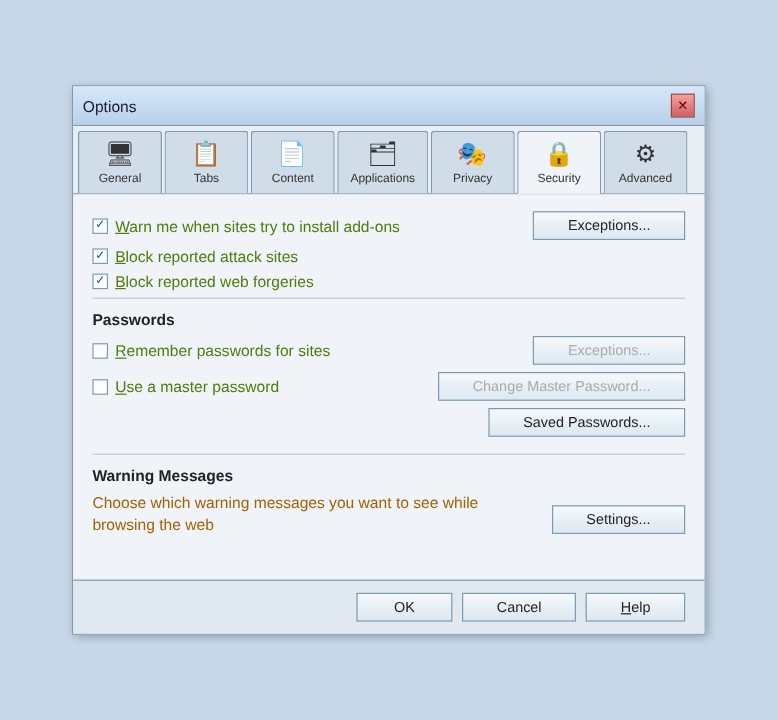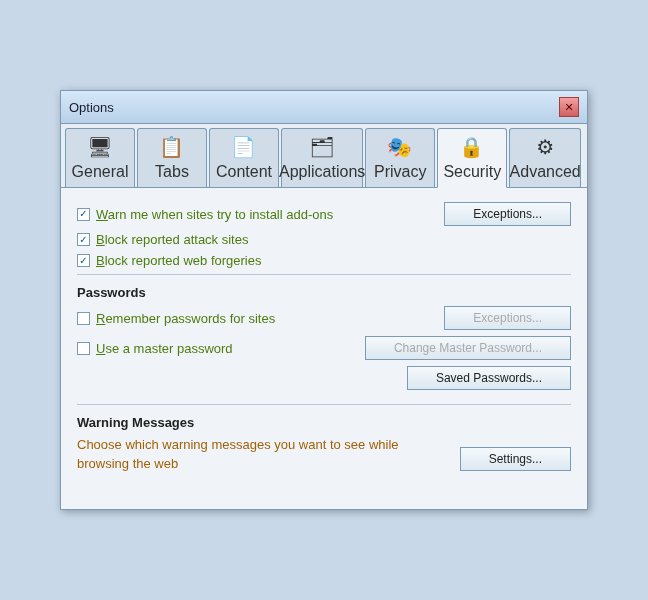--- a/index.html
+++ b/index.html
@@ -74,21 +74,21 @@
     .tab-icon {
       width: 28px;
       height: 28px;
       margin-bottom: 2px;
       display: flex;
       align-items: center;
       justify-content: center;
       font-size: 20px;
     }
     .tab-label {
-      font-size: 16px;
+      font-size: 10px;
       white-space: nowrap;
     }
     .content {
       padding: 14px 16px;
       background: #f0f4f8;
     }
     .section {
       margin-bottom: 14px;
     }
     .section-title {
@@ -265,14 +265,21 @@
     <div class="section divider-section">
       <div class="section-title">Warning Messages</div>
       <div class="row">
         <span class="sub-text" style="flex:1;">Choose which warning messages you want to see while browsing the web</span>
         <button class="btn" style="margin-left:18px;">Settings...</button>
       </div>
     </div>
 
   </div>
 
+  <div class="footer">
+    <button class="btn">OK</button>
+    <button class="btn">Cancel</button>
+    <button class="btn">
+      <span style="text-decoration:underline">H</span><span>elp</span>
+    </button>
+  </div>
 
 </div>
 
 </body></html>

